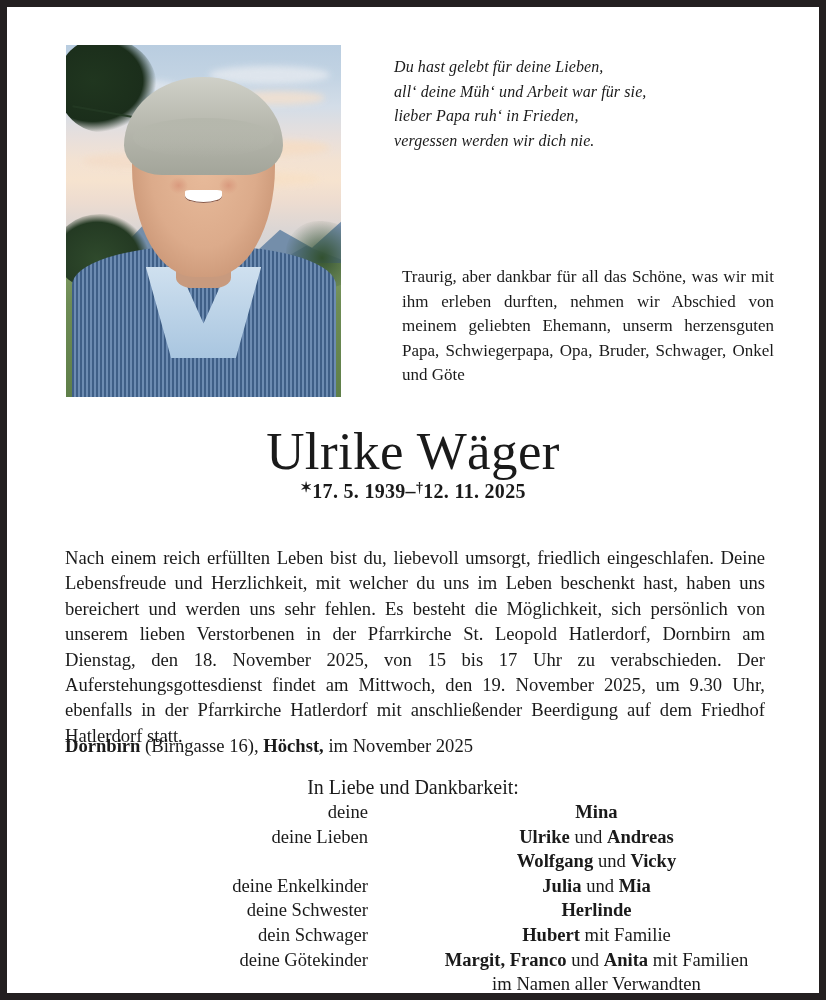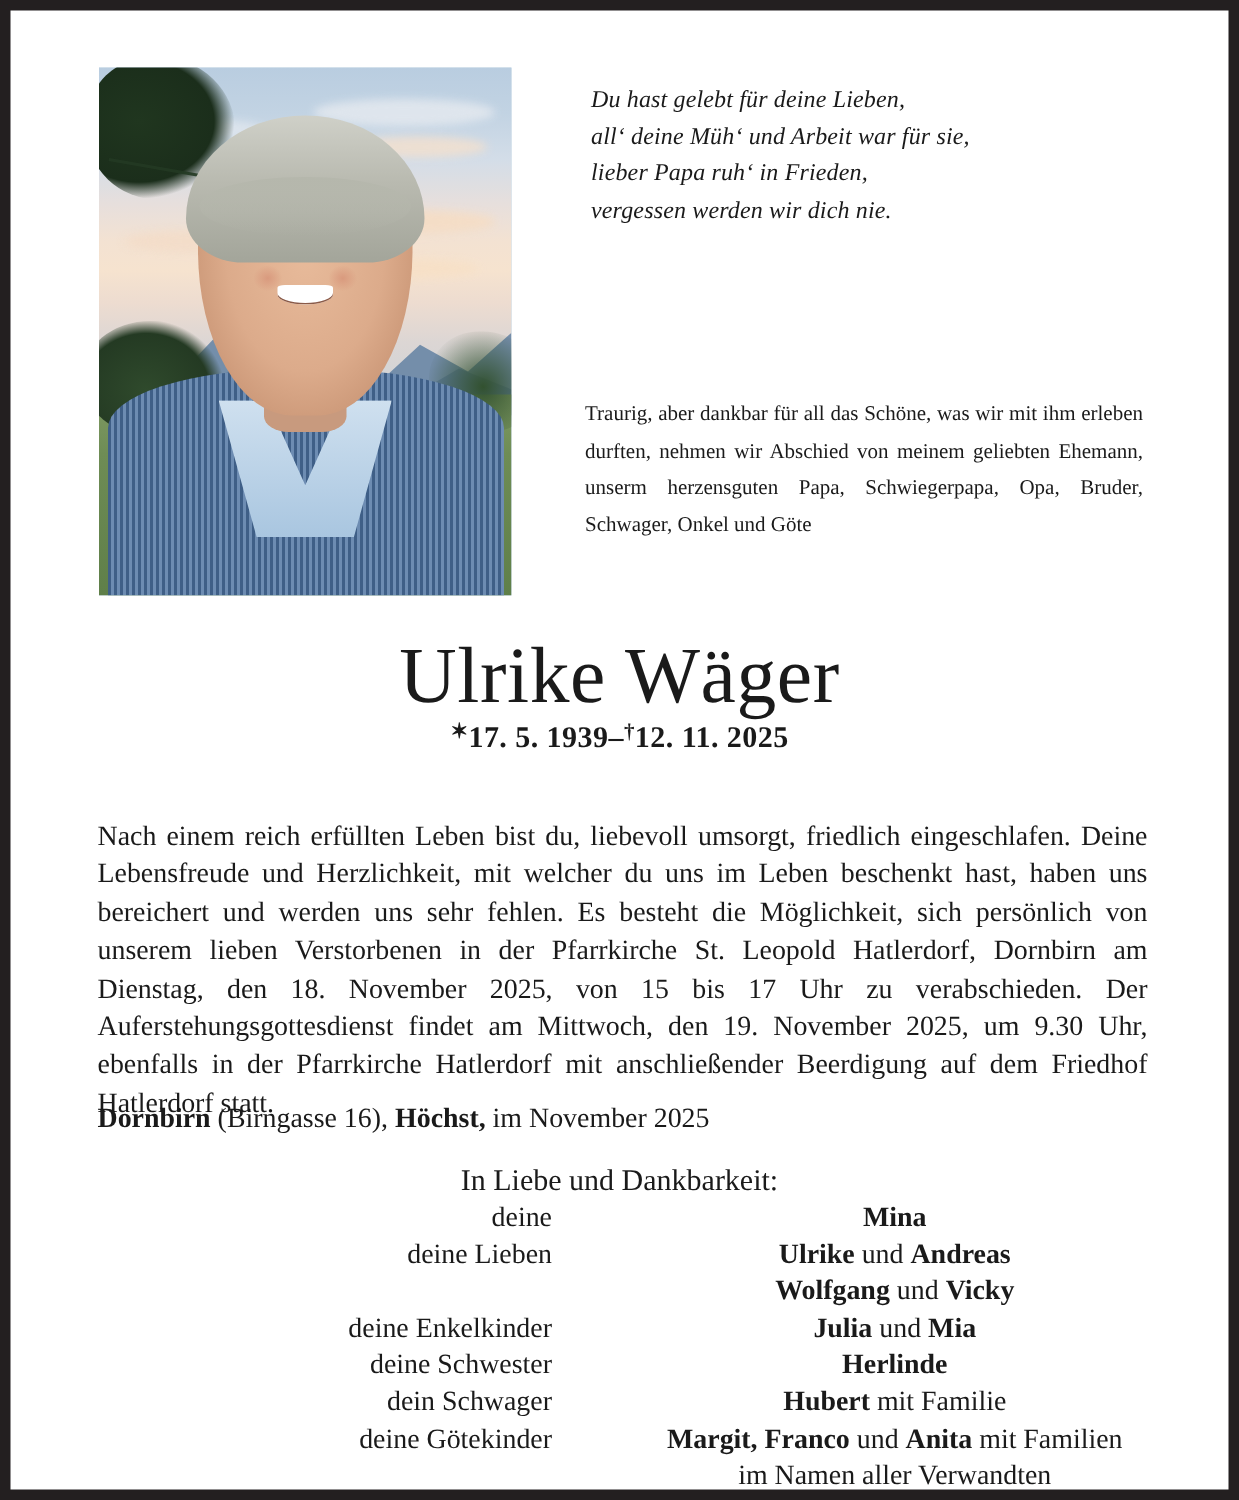--- a/index.html
+++ b/index.html
@@ -150,22 +150,22 @@
 
   
   .poem {
     position:absolute; left:387px; top:48px; width:372px;
     font-style:italic;
     font-size:16px;
     line-height:24.5px;
     letter-spacing:.1px;
   }
   .intro {
-    position:absolute; left:383px; top:258px; width:372px;
-    font-size:14px;
+    position:absolute; left:395px; top:258px; width:372px;
+    font-size:17px;
     line-height:24.5px;
     text-align:justify;
     text-justify:inter-word;
   }
 
   
   .name {
     position:absolute; left:0; top:414px; width:812px;
     text-align:center;
     font-size:53px;

